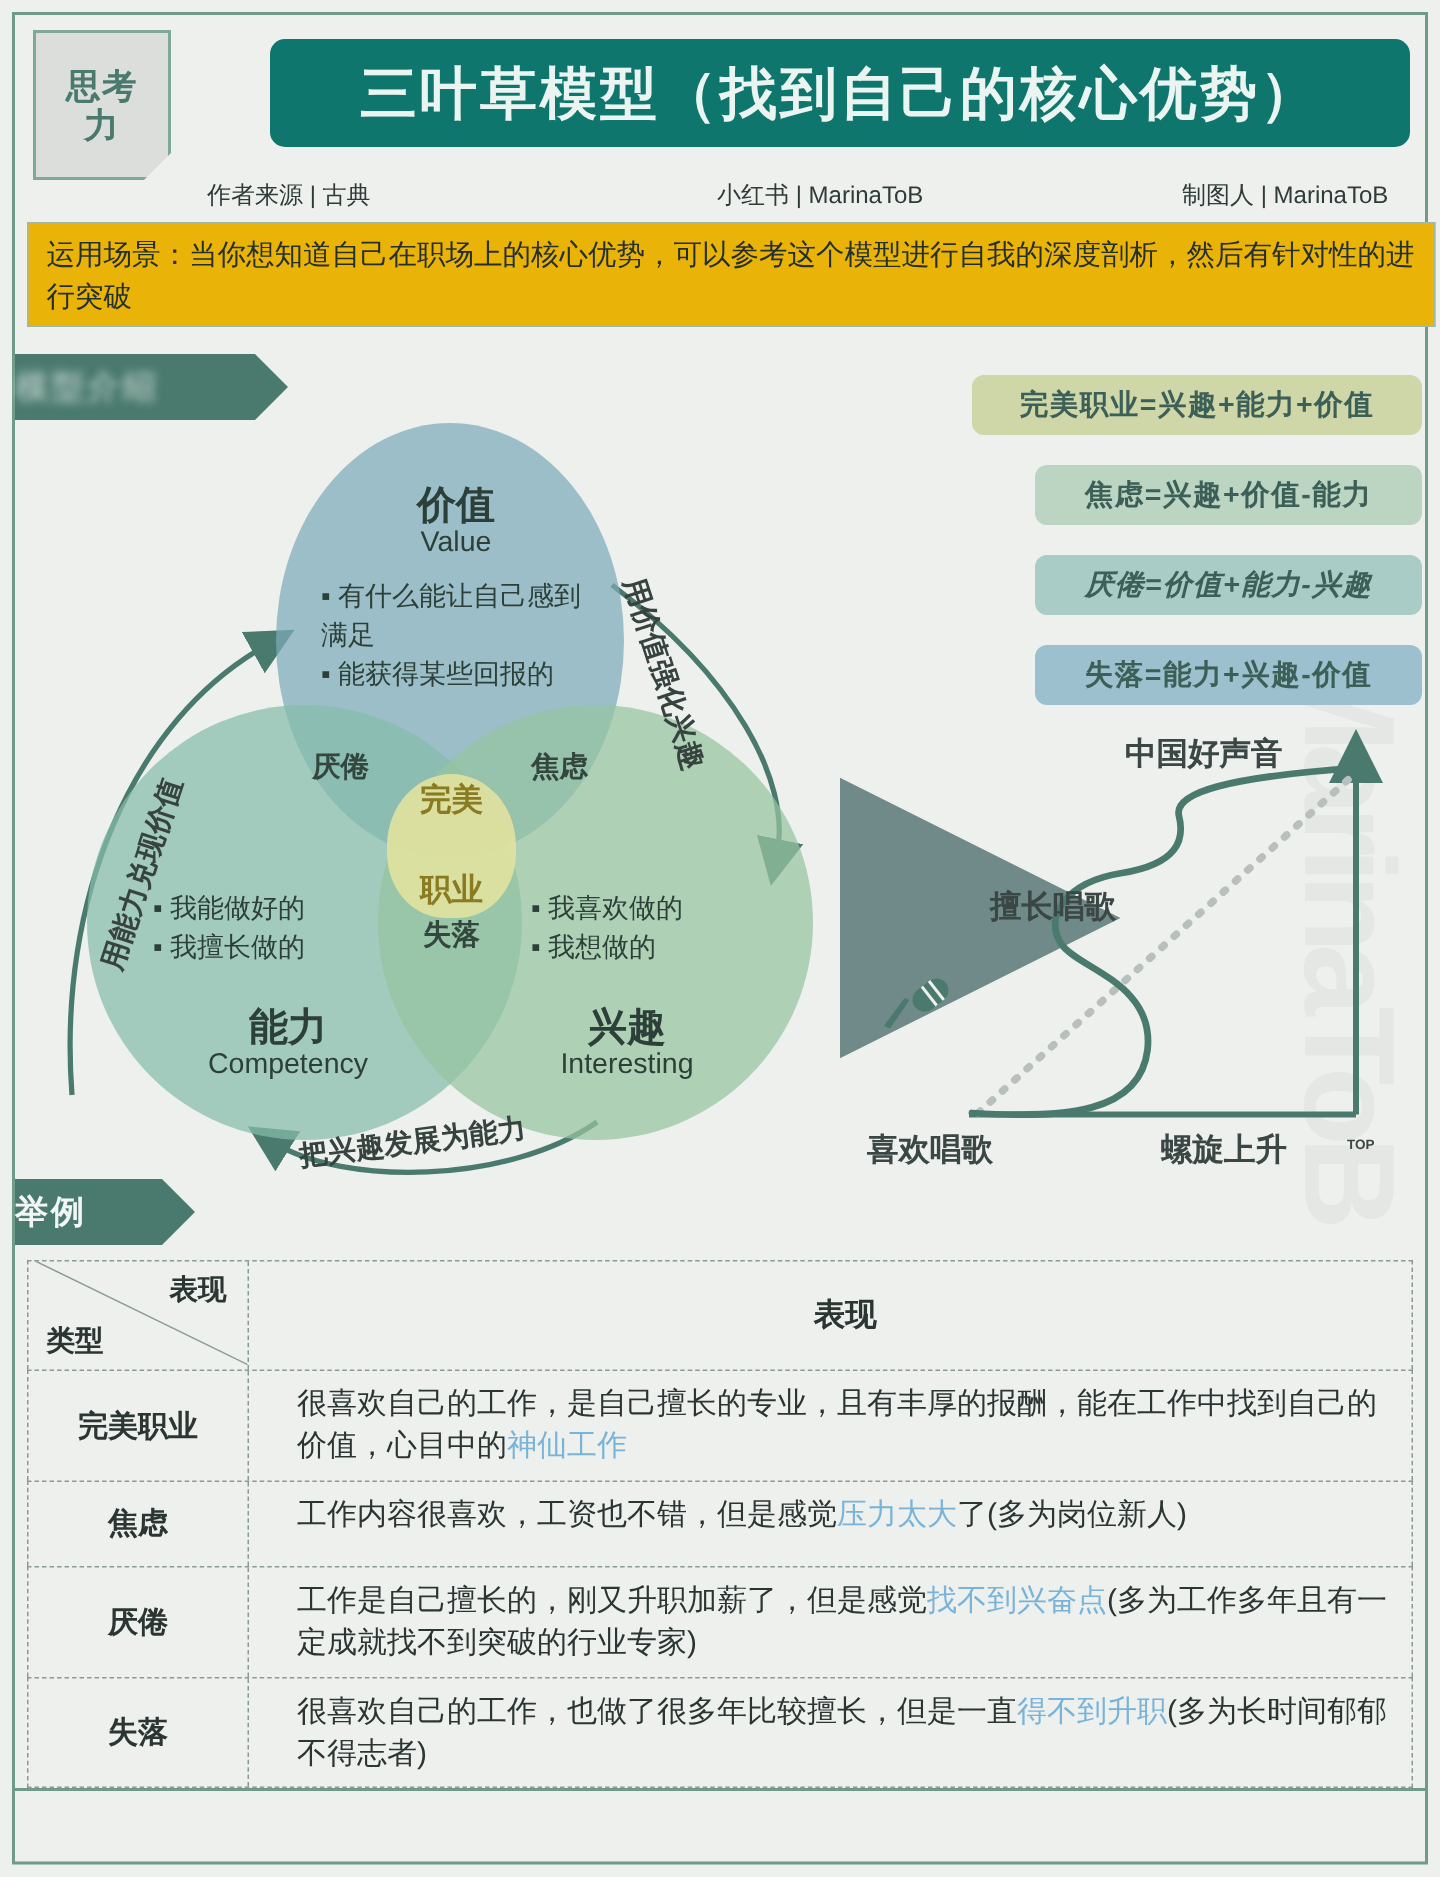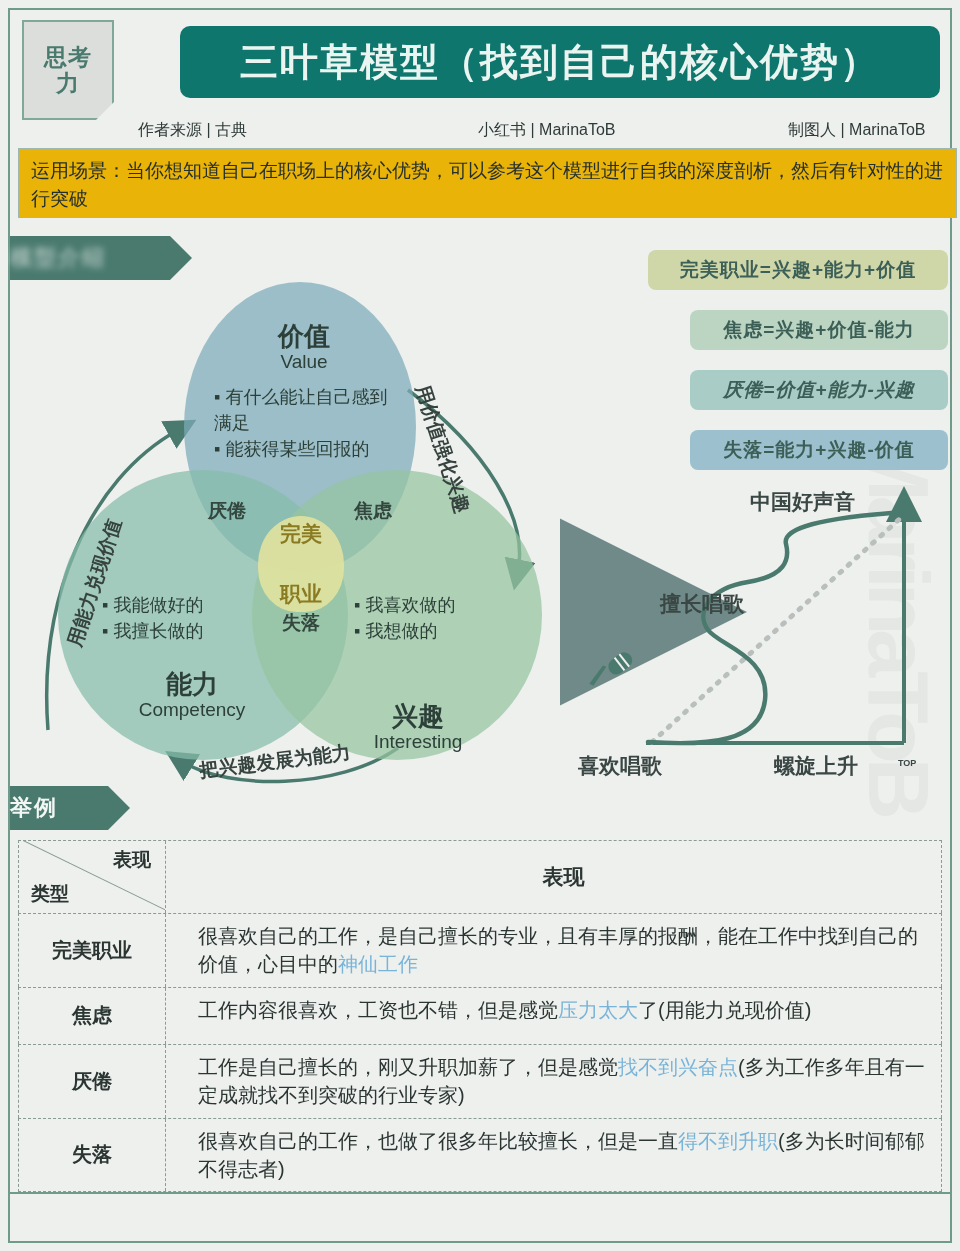--- a/index.html
+++ b/index.html
@@ -91,21 +91,21 @@
   .vlabel{position:absolute;text-align:center;color:#2c4039;}
   .vtitle{font-size:26px;font-weight:bold;line-height:1.1;}
   .vsub{font-size:19px;font-weight:normal;}
   .vbullets{font-size:18px;line-height:1.45;color:#2c4039;text-align:left;}
   .vbullets div:before{content:"▪ ";}
 
   #lbl-value{left:206px;top:52px;width:160px;}
   #bul-value{position:absolute;left:196px;top:114px;width:190px;}
   #lbl-comp{left:74px;top:400px;width:200px;}
   #bul-comp{position:absolute;left:84px;top:322px;width:190px;}
-  #lbl-int{left:300px;top:400px;width:200px;margin-top:32px;}
+  #lbl-int{left:300px;top:400px;width:200px;}
   #bul-int{position:absolute;left:336px;top:322px;width:180px;}
 
   .inter{position:absolute;font-size:19px;font-weight:bold;color:#33473f;text-align:center;}
   #i-bore{left:174px;top:228px;width:70px;}
   #i-anx{left:320px;top:228px;width:70px;}
   #i-lost{left:248px;top:340px;width:70px;}
 
   .core{
     position:absolute;left:240px;top:246px;width:86px;height:96px;
     background:rgba(224,226,160,.92);border-radius:50% 50% 45% 45%;
@@ -299,21 +299,21 @@
       </div>
       <div class="tc-r">表现</div>
     </div>
 
     <div class="trow">
       <div class="tc-l">完美职业</div>
       <div class="tc-r"><span>很喜欢自己的工作，是自己擅长的专业，且有丰厚的报酬，能在工作中找到自己的价值，心目中的</span><span class="hl">神仙工作</span></div>
     </div>
     <div class="trow">
       <div class="tc-l">焦虑</div>
-      <div class="tc-r"><span>工作内容很喜欢，工资也不错，但是感觉</span><span class="hl">压力太大</span><span>了(用能力兑现价值)</span></div>
+      <div class="tc-r"><span>工作内容很喜欢，工资也不错，但是感觉</span><span class="hl">压力太大</span><span>了(多为岗位新人)</span></div>
     </div>
     <div class="trow">
       <div class="tc-l">厌倦</div>
       <div class="tc-r"><span>工作是自己擅长的，刚又升职加薪了，但是感觉</span><span class="hl">找不到兴奋点</span><span>(多为工作多年且有一定成就找不到突破的行业专家)</span></div>
     </div>
     <div class="trow">
       <div class="tc-l">失落</div>
       <div class="tc-r"><span>很喜欢自己的工作，也做了很多年比较擅长，但是一直</span><span class="hl">得不到升职</span><span>(多为长时间郁郁不得志者)</span></div>
     </div>
   </div>

